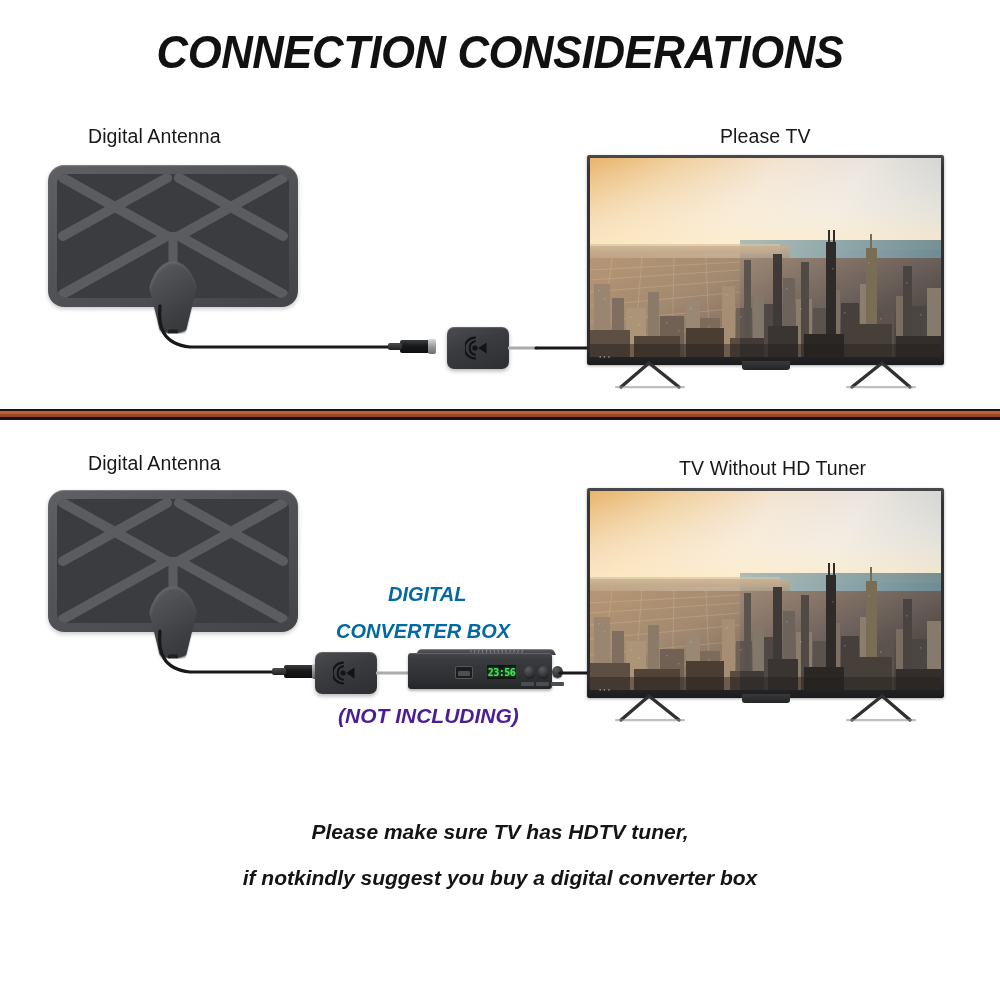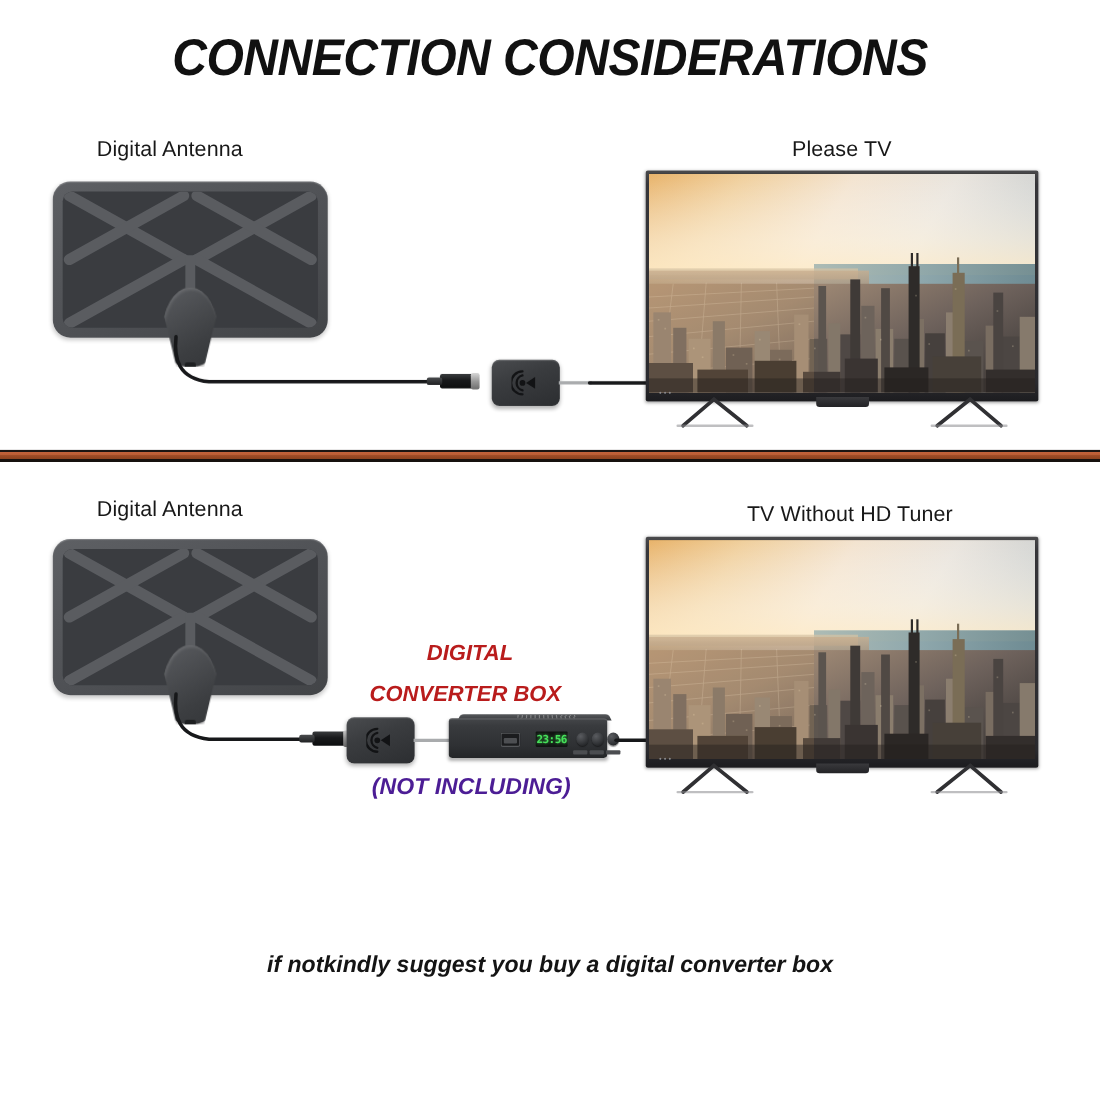--- a/index.html
+++ b/index.html
@@ -276,21 +276,21 @@
     font-weight: bold;
     font-style: italic;
     color: #4c1d95;
     white-space: nowrap;
   }
   .boxlabel {
     position: absolute;
     font-size: 20px;
     font-weight: bold;
     font-style: italic;
-    color: #b91c1c;
+    color: #0369a1;
     white-space: nowrap;
   }
 </style>
 </head>
 <body>
 
 <div class="page">
 
   <div class="title">CONNECTION CONSIDERATIONS</div>
 
@@ -678,15 +678,16 @@
           <line x1="295" y1="4" x2="323" y2="28"></line>
         </g>
         <g fill="#8b8b8f" opacity="0.55">
           <rect x="28" y="27" width="70" height="2.2" rx="1"></rect>
           <rect x="259" y="27" width="70" height="2.2" rx="1"></rect>
         </g>
       </svg>
     </div>
   </div>
 
+  <div class="foot" style="top:820px;">Please make sure TV has HDTV tuner,</div>
   <div class="foot" style="top:866px;">if notkindly suggest you buy a digital converter box</div>
 
 </div>
 
 </body></html>

